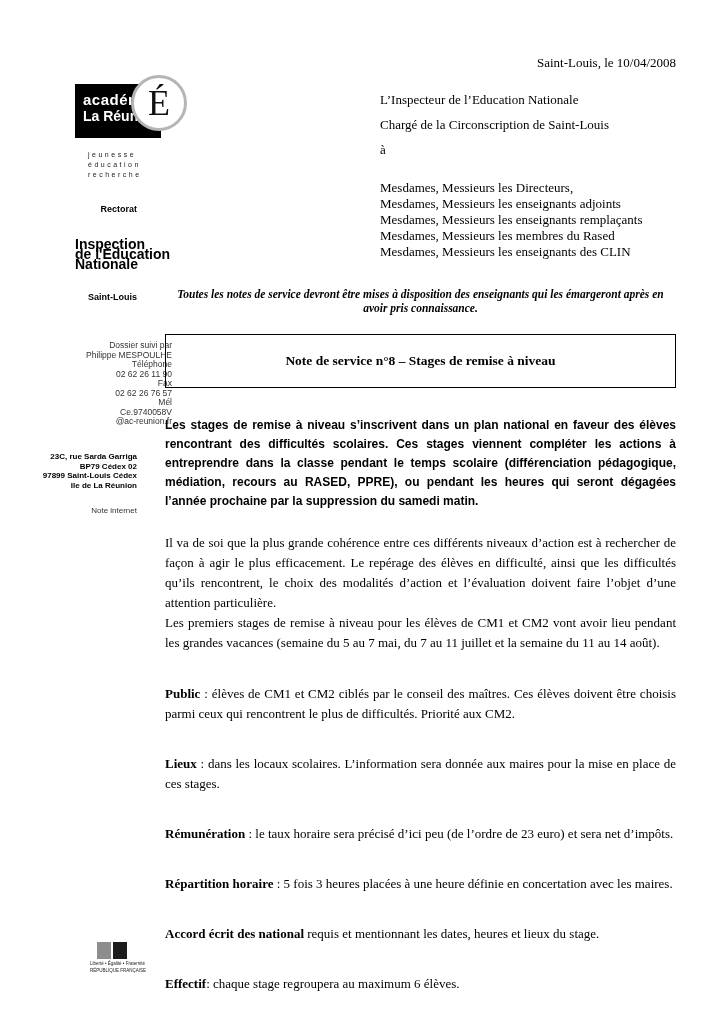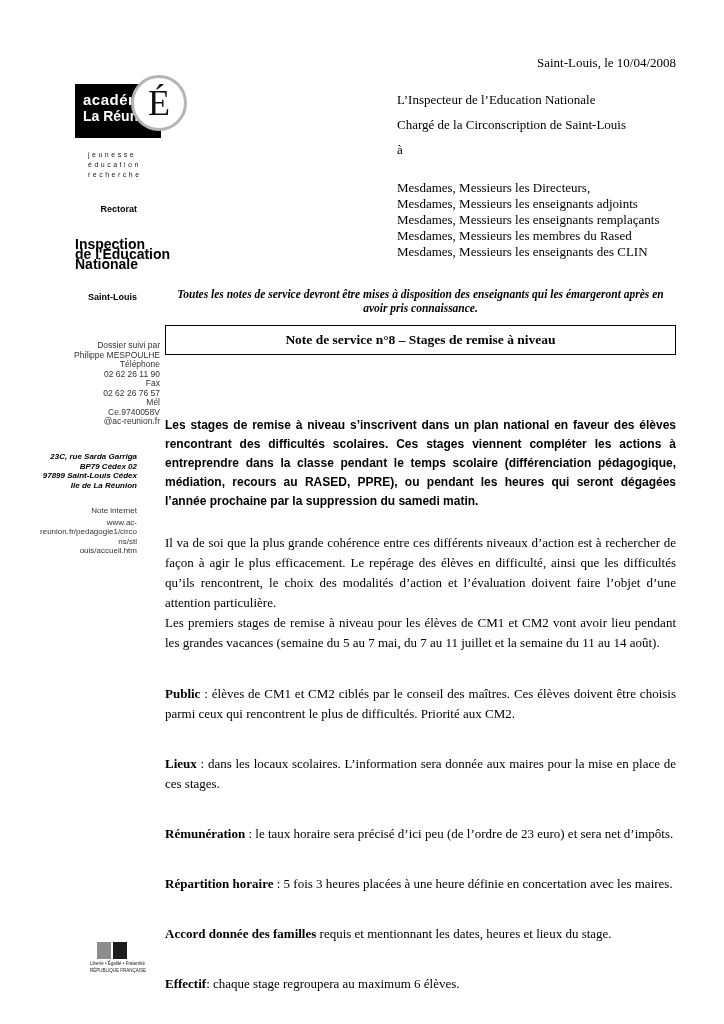--- a/index.html
+++ b/index.html
@@ -5,33 +5,33 @@
   * { margin:0; padding:0; box-sizing:border-box; }
   html,body { background:#ffffff; }
   .page {
     position:relative; width:724px; height:1024px; background:#fff; color:#000;
     font-family:"Liberation Serif", serif; overflow:hidden;
   }
 
   
   .date-line { position:absolute; left:165px; top:55px; width:511px; text-align:right; font-size:13px; }
 
-  .sender-block { position:absolute; left:380px; top:92px; width:300px; font-size:13px;margin-left:17px; }
+  .sender-block { position:absolute; left:380px; top:92px; width:300px; font-size:13px; }
   .sender-block .s-line { margin-bottom:9px; }
   .sender-block .to-word { margin-bottom:22px; }
   .recipients div { line-height:16px; }
 
   .notice {
     position:absolute; left:165px; top:287px; width:511px;
     text-align:center; font-weight:bold; font-style:italic; font-size:11.5px; line-height:14px;font-family:Liberation Serif, serif;
   }
 
   .title-box {
-    position:absolute; left:165px; top:325px; width:511px;
-    border:1px solid #000; text-align:center; font-weight:bold; font-size:13.5px; padding:6px 0;
+    position:absolute; left:165px; top:334px; width:511px;
+    border:1px solid #000; text-align:center; font-weight:bold; font-size:13.5px; padding:18px 0;
   }
 
   .content { position:absolute; left:165px; top:416px; width:511px; font-size:13px; line-height:20px; }
   .content p { text-align:justify; }
   .para-lead {
     font-family:"Liberation Sans", sans-serif; font-weight:bold; font-size:12px; line-height:19px;
     margin-bottom:22px;
   }
   .para { }
   .para-3 { margin-bottom:31px; }
@@ -52,22 +52,22 @@
     border:3px solid #b5b5b5; background:#fff; display:flex; align-items:center; justify-content:center;
   }
   .logo-circle span { font-family:"Liberation Serif", serif; font-size:36px; color:#111; line-height:1; }
 
   .motto { position:absolute; left:88px; top:150px; font-size:7px; letter-spacing:2.5px; line-height:10px; color:#222; }
 
   .side-rectorat { position:absolute; left:40px; top:204px; width:97px; text-align:right; font-size:9px; font-weight:bold; }
   .side-inspection { position:absolute; left:75px; top:239px; font-size:14px; font-weight:bold; line-height:10px; }
   .side-ville { position:absolute; left:40px; top:292px; width:97px; text-align:right; font-size:9px; font-weight:bold; }
 
-  .side-dossier { position:absolute; left:40px; top:341px; width:120px; text-align:right; font-size:8.5px; line-height:9.5px; color:#333; }
-  .side-address { position:absolute; left:40px; top:452px; width:97px; text-align:right; font-size:8px; font-weight:bold; line-height:9.5px;font-style:italic; }
+  .side-dossier { position:absolute; left:52px; top:341px; width:120px; text-align:right; font-size:8.5px; line-height:9.5px; color:#333; }
+  .side-address { position:absolute; left:40px; top:452px; width:97px; text-align:right; font-size:8px; font-weight:bold; line-height:9.5px; }
   .side-site { position:absolute; left:40px; top:506px; width:97px; text-align:right; font-size:8px; line-height:9.5px; color:#333; }
   .side-site .url { margin-top:2px; word-break:break-all; }
 
   .rf-logo { position:absolute; left:90px; top:942px; width:44px; text-align:center; }
   .rf-blocks { display:flex; gap:2px; justify-content:center; }
   .rf-blocks .b1 { width:14px; height:17px; background:#8d8d8d; }
   .rf-blocks .b2 { width:14px; height:17px; background:#1c1c1c; }
   .rf-text { font-family:"Liberation Sans", sans-serif; font-size:4.5px; line-height:5px; color:#222; margin-top:2px; white-space:nowrap; }
 </style>
 </head>
@@ -115,25 +115,20 @@
 
     <div class="side-address">
       <div>23C, rue Sarda Garriga</div>
       <div>BP79 Cédex 02</div>
       <div>97899 Saint-Louis Cédex</div>
       <div>Ile de La Réunion</div>
     </div>
 
     <div class="side-site">
       <div>Note internet</div>
-      <div class="url">
-        <div>www.ac-</div>
-        <div>reunion.fr/pedagogie1/circons/stl</div>
-        <div>ouis/accueil.htm</div>
-      </div>
     </div>
 
     <div class="rf-logo">
       <div class="rf-blocks">
         <div class="b1"></div>
           <div class="b2"></div>
       </div>
       <div class="rf-text">Liberté • Égalité • Fraternité</div>
       <div class="rf-text">RÉPUBLIQUE FRANÇAISE</div>
     </div>
@@ -164,18 +159,18 @@
     <p class="para para-3">Les premiers stages de remise à niveau pour les élèves de CM1 et CM2 vont avoir lieu pendant les grandes vacances (semaine du 5 au 7 mai, du 7 au 11 juillet et la semaine du 11 au 14 août).</p>
 
     <p class="item"><b>Public</b><span> : </span><span>élèves de CM1 et CM2 ciblés par le conseil des maîtres. Ces élèves doivent être choisis parmi ceux qui rencontrent le plus de difficultés. Priorité aux CM2.</span></p>
 
     <p class="item"><b>Lieux</b><span> : </span><span>dans les locaux scolaires. L’information sera donnée aux maires pour la mise en place de ces stages.</span></p>
 
     <p class="item"><b>Rémunération</b><span> : </span><span>le taux horaire sera précisé d’ici peu (de l’ordre de 23 euro) et sera net d’impôts.</span></p>
 
     <p class="item"><b>Répartition horaire</b><span> : </span><span>5 fois 3 heures placées à une heure définie en concertation avec les maires.</span></p>
 
-    <p class="item"><b>Accord donnée des familles</b><span> </span><span>requis et mentionnant les dates, heures et lieux du stage.</span></p>
+    <p class="item"><b>Accord écrit des national</b><span> </span><span>requis et mentionnant les dates, heures et lieux du stage.</span></p>
 
     <p class="item"><b>Effectif</b><span>: </span><span>chaque stage regroupera au maximum 6 élèves.</span></p>
   </div>
 
 </div>
 
 </body></html>

